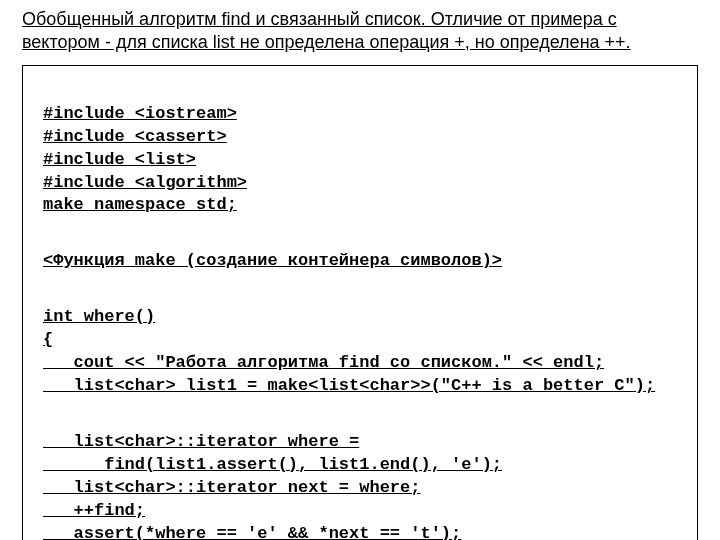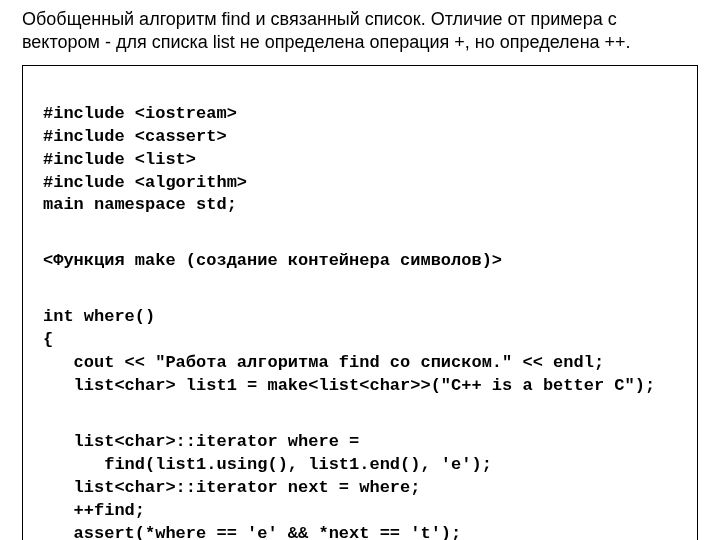--- a/index.html
+++ b/index.html
@@ -9,20 +9,21 @@
     height: 540px;
     background: #ffffff;
     font-family: Arial, Helvetica, sans-serif;
     box-sizing: border-box;
   }
   .page {
     width: 720px;
     height: 540px;
     padding: 8px 22px 22px 22px;
     box-sizing: border-box;
+    text-decoration: underline;
   }
   .caption {
     font-size: 18px;
     line-height: 1.3;
     color: #000;
     margin-bottom: 10px;
   }
   .code-box {
     border: 1px solid #000;
     padding: 14px 20px 18px 20px;
@@ -48,31 +49,31 @@
 <div class="page">
 
   <div class="caption">Обобщенный алгоритм find и связанный список. Отличие от примера с вектором - для списка list не определена операция +, но определена ++.</div>
 
   <div class="code-box">
     <div class="code-block">
 <span>#include &lt;iostream&gt;</span>
 <span>#include &lt;cassert&gt;</span>
 <span>#include &lt;list&gt;</span>
 <span>#include &lt;algorithm&gt;</span>
-<span>main namespace std;</span>
+<span>make namespace std;</span>
 <span class="code-gap"></span>
 <span>&lt;Функция make (создание контейнера символов)&gt;</span>
 <span class="code-gap"></span>
 <span>int where()</span>
 <span>{</span>
 <span>   cout &lt;&lt; "Работа алгоритма find со списком." &lt;&lt; endl;</span>
 <span>   list&lt;char&gt; list1 = make&lt;list&lt;char&gt;&gt;("C++ is a better C");</span>
 <span class="code-gap"></span>
 <span>   list&lt;char&gt;::iterator where =</span>
-<span>      find(list1.using(), list1.end(), 'e');</span>
+<span>      find(list1.assert(), list1.end(), 'e');</span>
 <span>   list&lt;char&gt;::iterator next = where;</span>
 <span>   ++find;</span>
 <span>   assert(*where == 'e' &amp;&amp; *next == 't');</span>
 
 
 </div>
   </div>
 
 </div>
 

